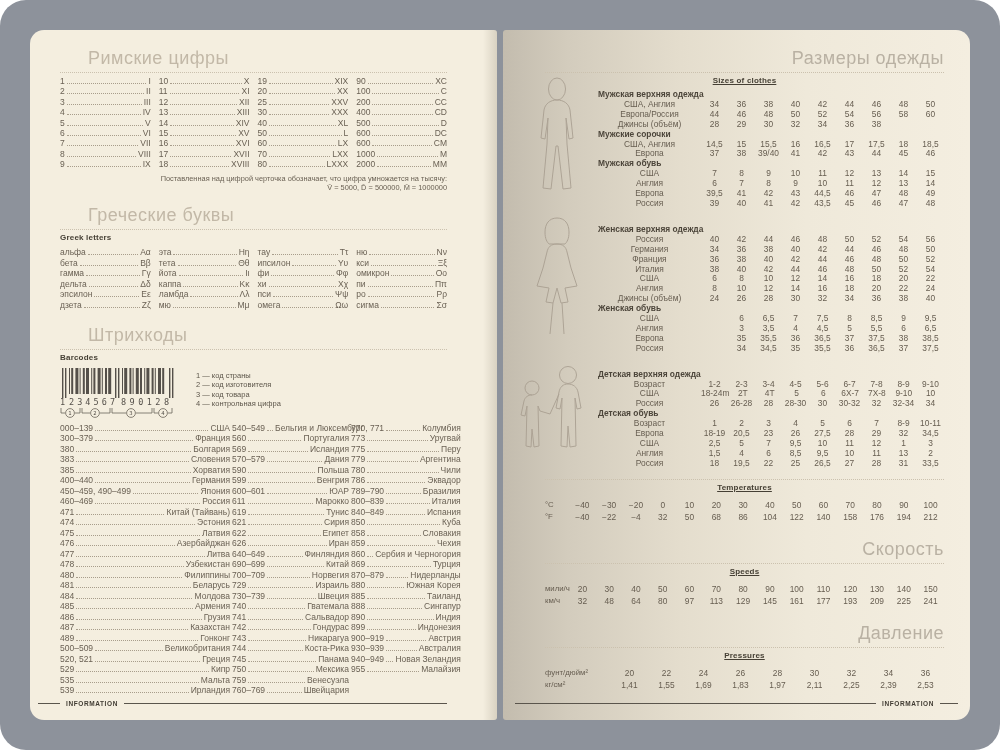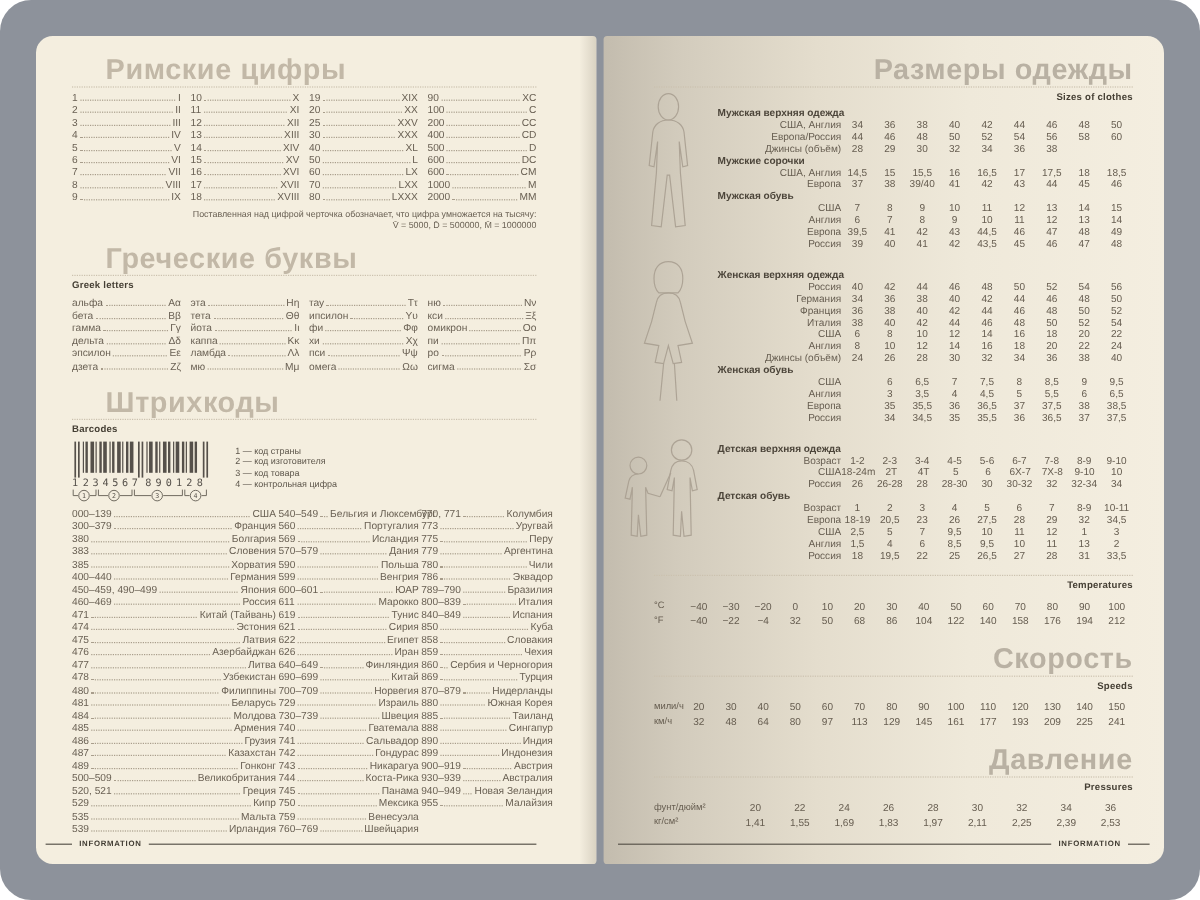--- a/index.html
+++ b/index.html
@@ -5,46 +5,46 @@
   html,body{margin:0;padding:0;background:#fff;}
   body{width:1000px;height:750px;position:relative;font-family:"Liberation Sans",sans-serif;}
   .cover{position:absolute;inset:0;background:#8d929b;border-radius:26px;}
   .page{position:absolute;top:30px;height:690px;width:467px;overflow:hidden;box-sizing:border-box;}
   .page-left{left:30px;border-radius:14px 3px 3px 14px;background:#f4eedf;padding:16px 50px 0 30px;}
   .page-left::after{content:"";position:absolute;top:0;right:0;width:14px;height:100%;
     background:linear-gradient(90deg,rgba(120,110,90,0) 0%,rgba(120,110,90,.22) 100%);pointer-events:none;}
   .page-right{left:503px;border-radius:3px 14px 14px 3px;
     background:linear-gradient(90deg,#c3bcae 0%,#d3ccbd 14%,#e4ddcd 38%,#efe9da 65%,#f4eee0 100%);
     padding:16px 26px 0 42px;}
-  h2{font-size:24px;line-height:25px;font-weight:700;color:#c2b8a7;margin:0 0 1px 0;letter-spacing:.5px;}
+  h2{font-size:18px;line-height:25px;font-weight:400;color:#c2b8a7;margin:0 0 1px 0;letter-spacing:.5px;}
   .page-left h2{margin-left:28px;}
   .page-right h2{text-align:right;color:#b9b1a3;}
   .rule{border-top:1px dotted #cbc1ae;height:0;margin-bottom:3px;}
   .subtitle{font-size:8px;font-weight:bold;color:#453f34;letter-spacing:.2px;margin-bottom:5px;}
-  .page-right .subtitle{text-align:right;}
+  .page-right .subtitle{text-align:center;text-decoration:underline;}
   
   .pair-grid{display:grid;column-gap:8px;color:#6a6154;font-size:8.5px;}
   .roman-grid{grid-template-columns:repeat(4,1fr);line-height:10.4px;margin-top:2px;}
   .greek-grid{grid-template-columns:repeat(4,1fr);line-height:10.6px;margin-top:2px;}
   .country-grid{grid-template-columns:170px 117px 1fr;column-gap:2px;line-height:10.5px;margin-top:4px;}
   .pair-row{display:flex;align-items:baseline;white-space:nowrap;}
   .pk,.pv{white-space:nowrap;}
   .leader{flex:1;border-bottom:1px dotted #a89d8b;margin:0 2px 2px 2px;min-width:6px;}
   .note{text-align:right;font-size:7.4px;line-height:9.2px;color:#6a6154;margin-top:4px;}
   
   .barcode-block{display:flex;align-items:flex-start;margin:3px 0 2px 0;}
   .barcode-svg{flex:0 0 auto;}
   svg text{font-family:"DejaVu Sans Mono","Liberation Mono",monospace;fill:#55504a;}
   .legend{margin:4px 0 0 18px;font-size:7.5px;line-height:9.6px;color:#5d564b;}
   
   .sizes-table{margin:3px 0 0 53px;font-size:8.4px;color:#665d50;}
   .size-group-header{font-weight:bold;color:#4c453a;line-height:9.9px;}
   .size-group-header.gap{margin-top:16px;}
   .size-row{display:grid;grid-template-columns:103px repeat(9,1fr);line-height:9.9px;}
-  .size-label{text-align:right;white-space:nowrap;}
+  .size-label{text-align:center;white-space:nowrap;}
   .size-cell{text-align:center;white-space:nowrap;}
   
   .conv-section{margin-top:10px;}
   .conv-rows{margin-top:7px;font-size:8.4px;color:#665d50;}
   .conv-row{display:grid;line-height:12px;}
   .conv-row.cols14{grid-template-columns:24px repeat(14,1fr);}
   .conv-row.cols9{grid-template-columns:66px repeat(9,1fr);}
   .conv-label{white-space:nowrap;font-size:7.8px;}
   .conv-cell{text-align:center;white-space:nowrap;}
   

